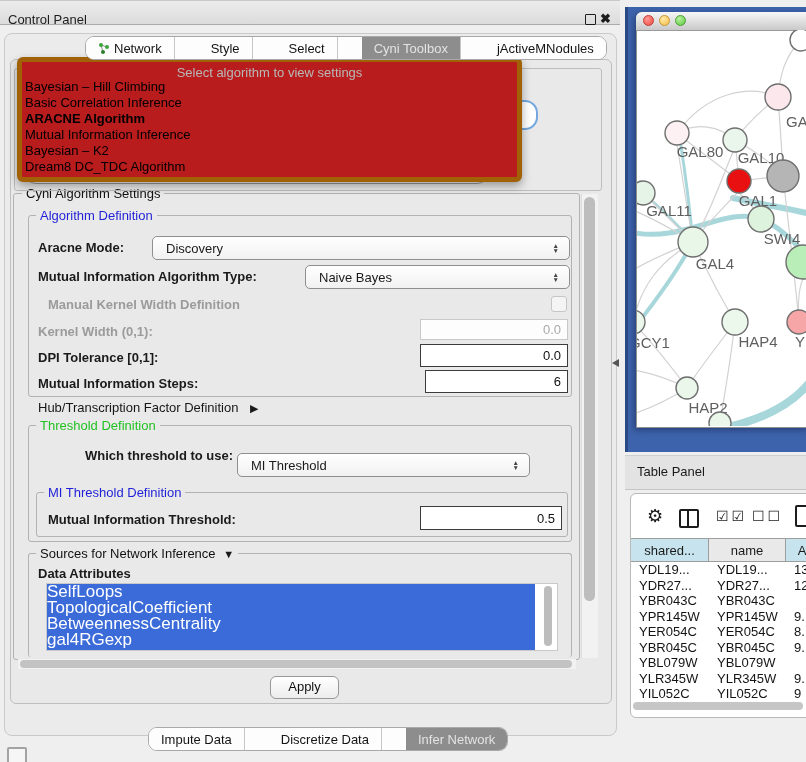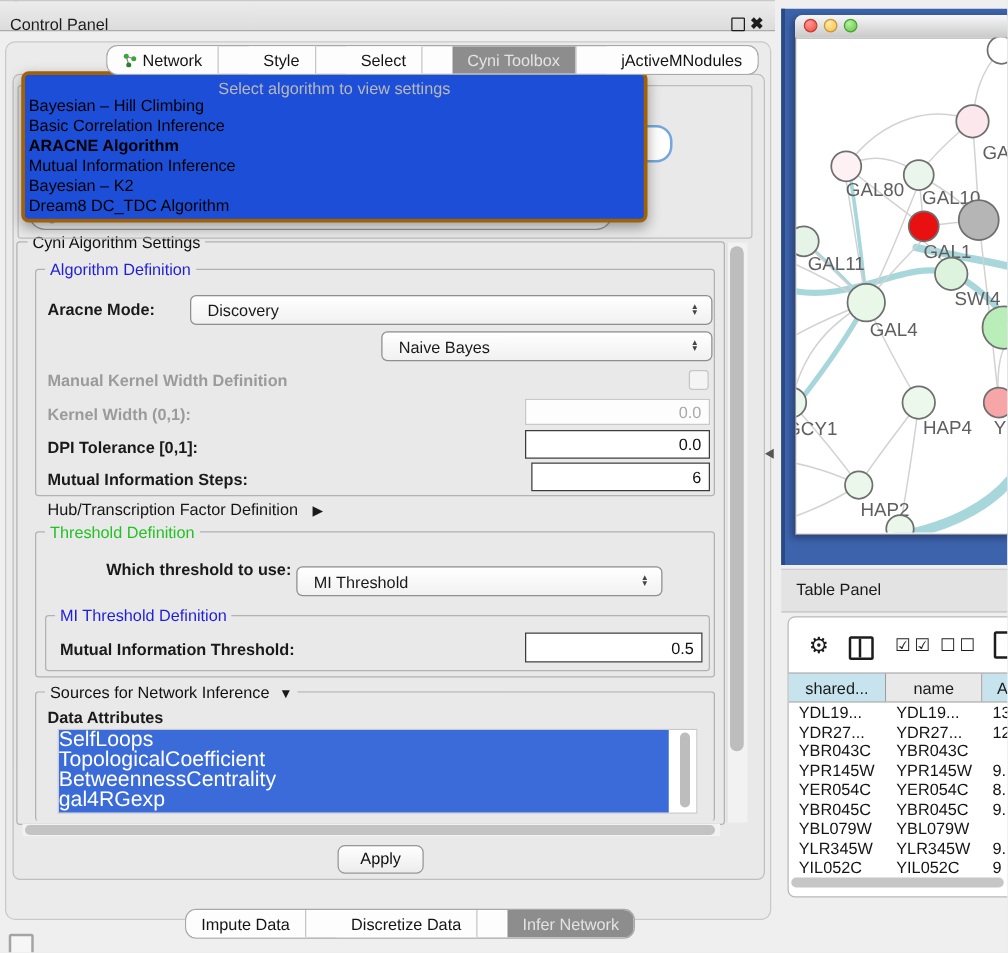--- a/index.html
+++ b/index.html
@@ -32,22 +32,22 @@
   .tab:last-child{border-right:none;}
   .tab.selected{background:#8d8d8d;color:#e3e3e3;}
 
   
   #ghost-group{left:14px;top:68px;width:586px;height:121px;border:1px solid #bdbdbd;border-radius:3px;z-index:1;}
   #ghost-focus-combo{left:468px;top:100px;width:66px;height:26px;background:#fff;
     border:2px solid #74a7e0;border-radius:13px;z-index:1;}
   #ghost-combo{left:23px;top:157px;width:467px;height:27px;background:#f6f6f6;
     border:1px solid #9a9a9a;border-radius:13px;z-index:1;font-size:13px;color:#a9a9a9;
     line-height:27px;padding-left:14px;box-sizing:border-box;}
-  #algo-popup{left:17px;top:57px;width:495px;height:115px;background:#1d4ed8;
-    border:3px solid #a16207;border-radius:6px;box-shadow:0 4px 10px rgba(0,0,0,.35);
+  #algo-popup{left:17px;top:57px;width:495px;height:115px;background:#b91c1c;
+    border:5px solid #a16207;border-radius:6px;box-shadow:0 4px 10px rgba(0,0,0,.35);
     z-index:5;}
   #algo-placeholder{left:0;top:3px;width:100%;text-align:center;font-size:13px;color:#b9b9b9;}
   #algo-list{left:3px;top:17px;width:486px;}
   .algo-item{font-size:13px;line-height:16px;color:#000;}
   .algo-item.bold{font-weight:bold;}
 
   
   .groupbox{border:1px solid #b2b2b2;border-radius:3px;}
   .legend{position:absolute;font-size:13px;background:#e9e9e9;padding:0 4px;line-height:13px;}
   .lbl{position:absolute;font-size:13px;font-weight:bold;color:#1a1a1a;white-space:nowrap;}
@@ -190,29 +190,30 @@
 
   <div class="lbl" style="left:38px;top:240px;">Aracne Mode:</div>
   <div class="combo" style="left:152px;top:236px;width:418px;height:24px;">
     <span>Discovery</span>
     <span class="stepper">
         <span>▲</span>
         <span>▼</span>
       </span>
   </div>
 
+  <div class="lbl" style="left:38px;top:269px;">Mutual Information Algorithm Type:</div>
   <div class="combo" style="left:305px;top:265px;width:265px;height:24px;">
     <span>Naive Bayes</span>
     <span class="stepper">
         <span>▲</span>
         <span>▼</span>
       </span>
   </div>
 
-  <div class="lbl disabled" style="left:38px;top:297px;">Manual Kernel Width Definition</div>
+  <div class="lbl disabled" style="left:48px;top:297px;">Manual Kernel Width Definition</div>
   <div class="abs" id="manual-checkbox"></div>
 
   <div class="lbl disabled" style="left:38px;top:324px;">Kernel Width (0,1):</div>
   <input class="txt disabled" style="left: 420px; top: 319px; width: 148px; height: 21px;" value="0.0">
 
   <div class="lbl" style="left:38px;top:350px;">DPI Tolerance [0,1]:</div>
   <input class="txt" style="left: 420px; top: 344px; width: 148px; height: 23px;" value="0.0">
 
   <div class="lbl" style="left:38px;top:376px;">Mutual Information Steps:</div>
   <input class="txt" style="left: 425px; top: 370px; width: 143px; height: 23px;" value="6">

